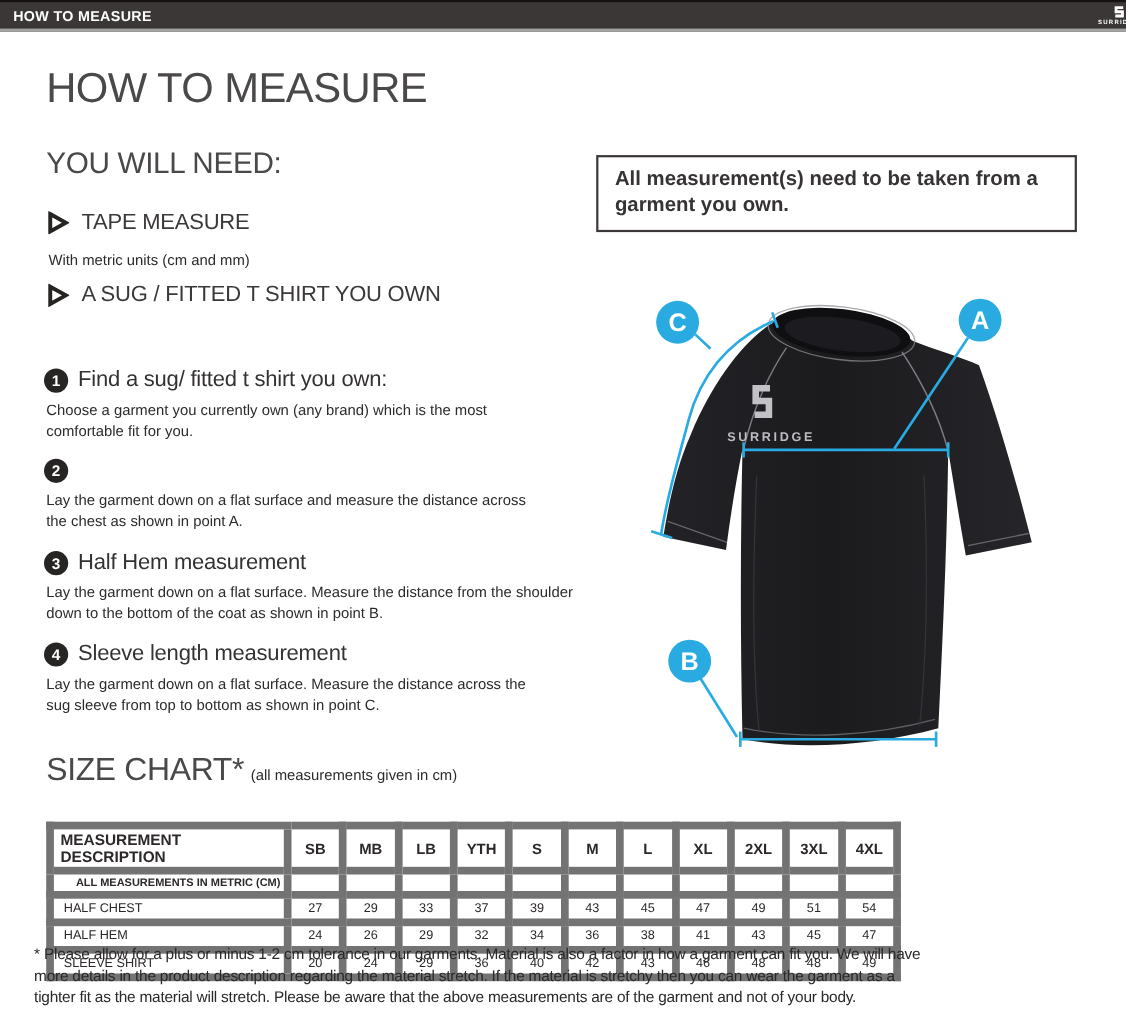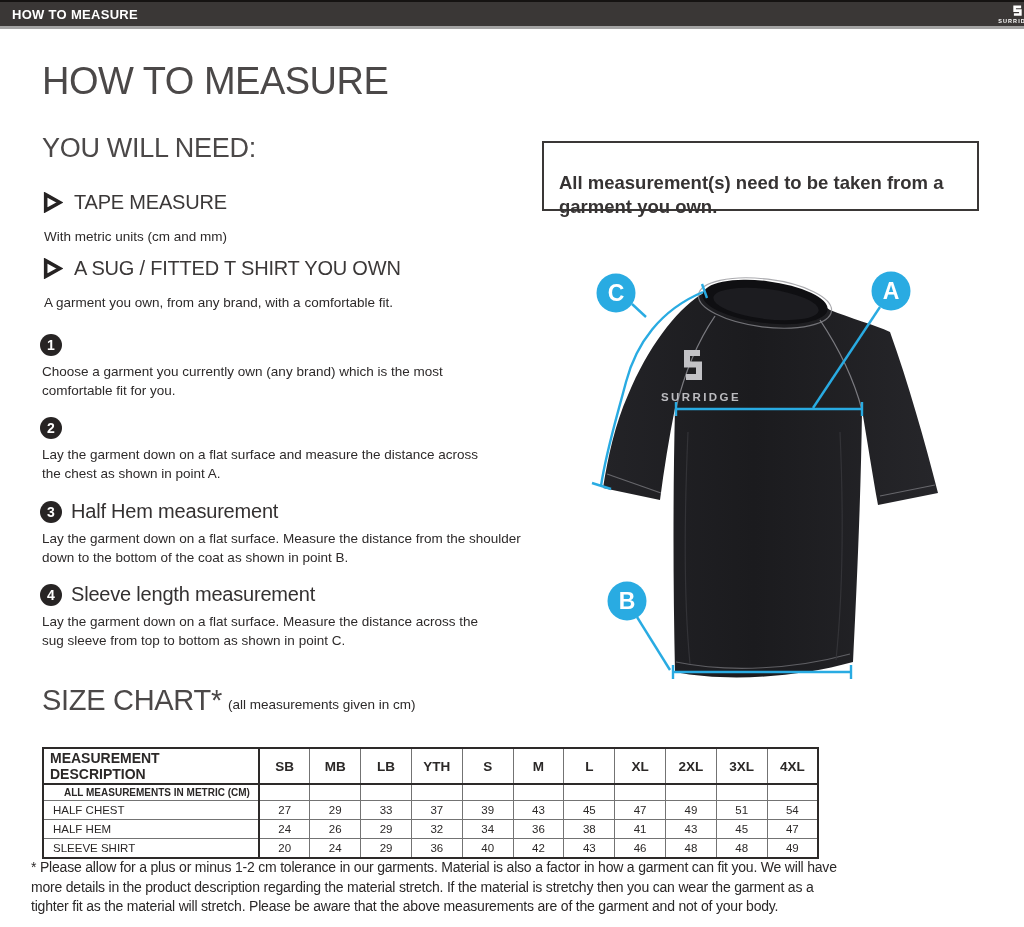--- a/index.html
+++ b/index.html
@@ -34,31 +34,31 @@
   .step{position:absolute;left:40px;width:495px;}
   #step-0{top:334px;} #step-1{top:417px;} #step-2{top:500px;} #step-3{top:583px;}
   .step-head{display:flex;align-items:center;gap:9px;}
   .step-num{width:22px;height:22px;border-radius:50%;background:#272424;color:#fff;
     font-size:14px;font-weight:700;display:flex;align-items:center;justify-content:center;flex:0 0 22px;}
   .step-title{font-size:20px;color:#343131;letter-spacing:-.2px;}
   .step-desc{font-size:13.5px;color:#2d2a2a;line-height:18.5px;margin-top:7px;margin-left:2px;
     white-space:pre-line;}
   
   .callout{position:absolute;left:542px;top:141px;width:437px;height:70px;box-sizing:border-box;
-    border:2px solid #3a3736;padding:28px 15px;font-size:18.5px;font-weight:700;color:#363333;
+    border:2px solid #3a3736;padding:7px 15px;font-size:18.5px;font-weight:700;color:#363333;
     line-height:24px;white-space:pre-line;}
   
   .diagram{position:absolute;left:540px;top:232px;width:484px;height:468px;}
   
   .size-chart-heading{position:absolute;left:42px;top:684px;font-size:29px;font-weight:400;
     color:#4b4848;letter-spacing:-.3px;}
   .size-chart-sub{position:absolute;left:228px;top:697px;font-size:13.5px;color:#2d2a2a;}
   .size-table{position:absolute;left:42px;top:747px;width:777px;border-collapse:collapse;
     table-layout:fixed;border:2px solid #2d2a29;}
-  .size-table th,.size-table td{border:1px solid #737373;color:#2b2827;overflow:hidden;}
+  .size-table th,.size-table td{border:7px solid #737373;color:#2b2827;overflow:hidden;}
   .size-table th:first-child,.size-table td:first-child{border-right:2px solid #2d2a29;}
   .size-table thead th{height:26px;font-size:13.5px;font-weight:700;text-align:center;
     border-bottom:2px solid #2d2a29;}
   .size-table thead th:first-child{text-align:left;padding-left:6px;font-size:14px;}
   .size-table .note-row td{height:13px;font-size:10px;font-weight:700;padding-left:20px;text-align:left;}
   .size-table tbody .data-row td{height:16px;font-size:11.5px;text-align:center;}
   .size-table tbody .data-row td.row-label{text-align:left;padding-left:9px;}
   
   .footnote{position:absolute;left:31px;top:858px;width:982px;font-size:14px;line-height:19.5px;
     color:#2b2828;letter-spacing:-.2px;white-space:pre-line;}
@@ -90,26 +90,26 @@
   <div class="need-desc">With metric units (cm and mm)</div>
 </div>
 
 <div class="need-item" id="need-1">
   <div class="need-head">
     <svg width="21" height="21" viewBox="0 0 20 20">
       <path d="M3.5,2.5 L17,10 L3.5,17.5 Z" fill="none" stroke="#262323" stroke-width="3.4" stroke-linejoin="miter"></path>
     </svg>
     <span class="need-title">A SUG / FITTED T SHIRT YOU OWN</span>
   </div>
-  <div class="need-desc">A garment you own, from any brand, with a comfortable fit.</div>
 </div>
 
 <div class="step" id="step-0">
   <div class="step-head">
     <span class="step-num">1</span>
+    <span class="step-title">Find a sug/ fitted t shirt you own:</span>
   </div>
   <div class="step-desc">Choose a garment you currently own (any brand) which is the most
 comfortable fit for you.</div>
 </div>
 <div class="step" id="step-1">
   <div class="step-head">
     <span class="step-num">2</span>
   </div>
   <div class="step-desc">Lay the garment down on a flat surface and measure the distance across
 the chest as shown in point A.</div>

